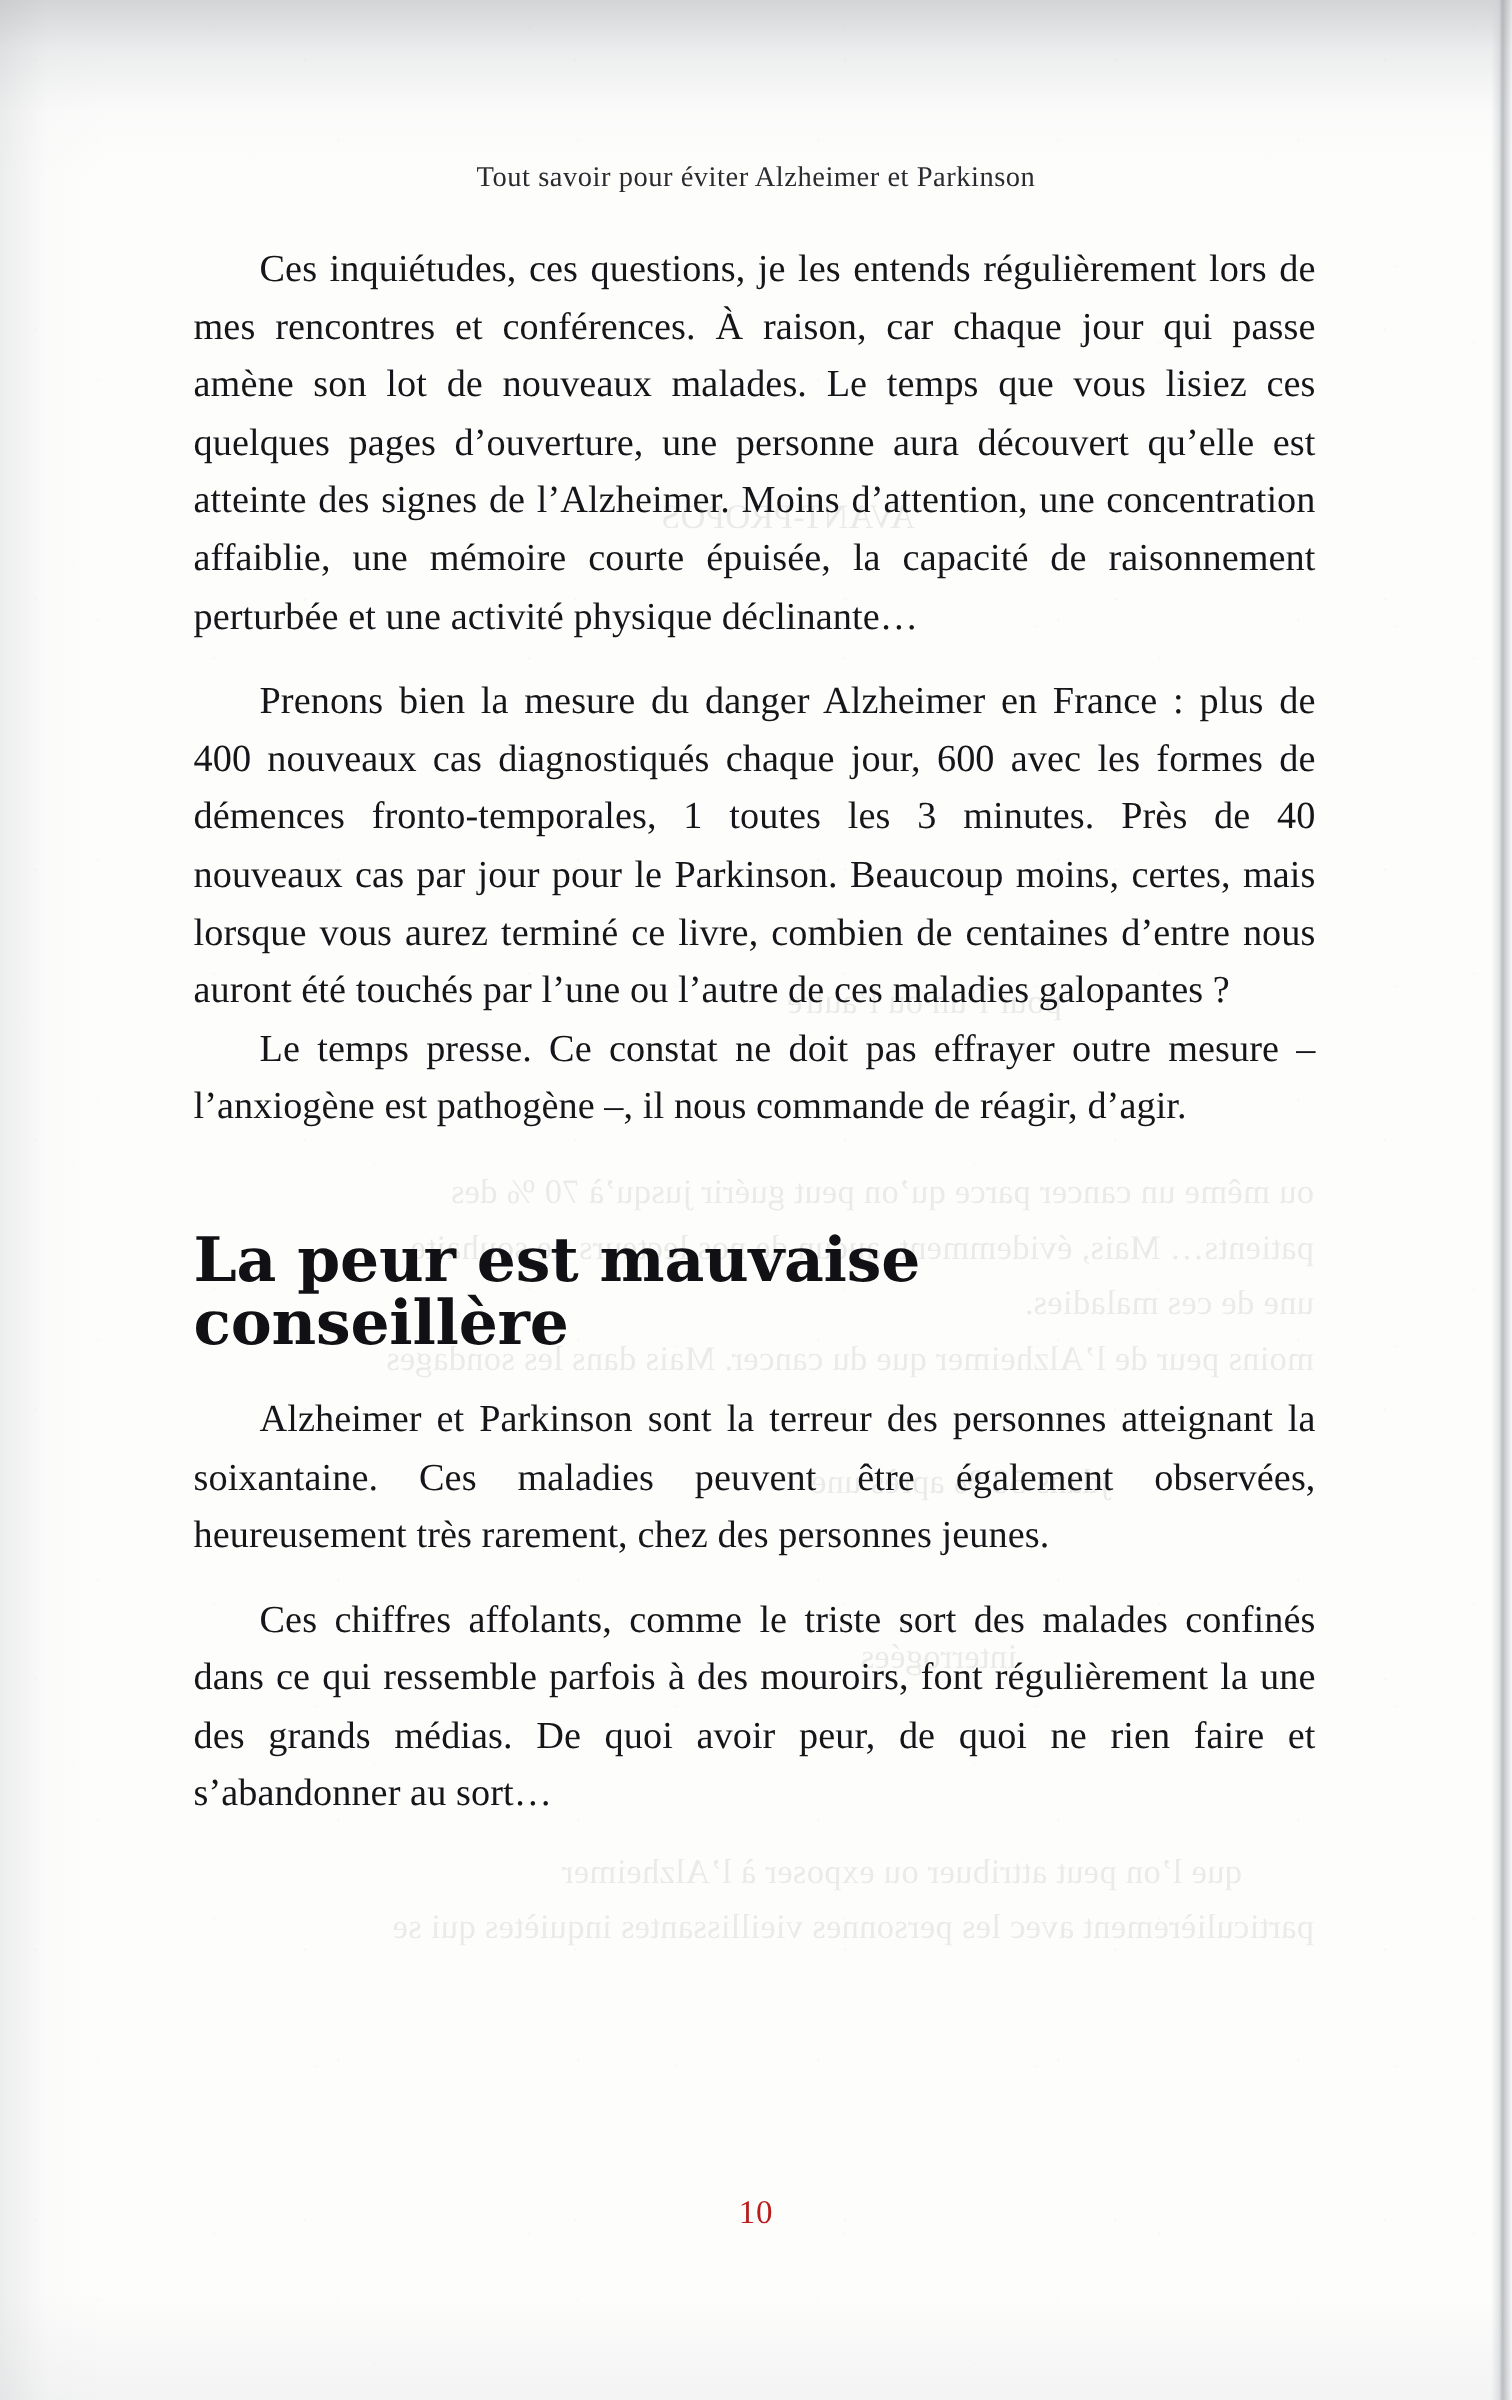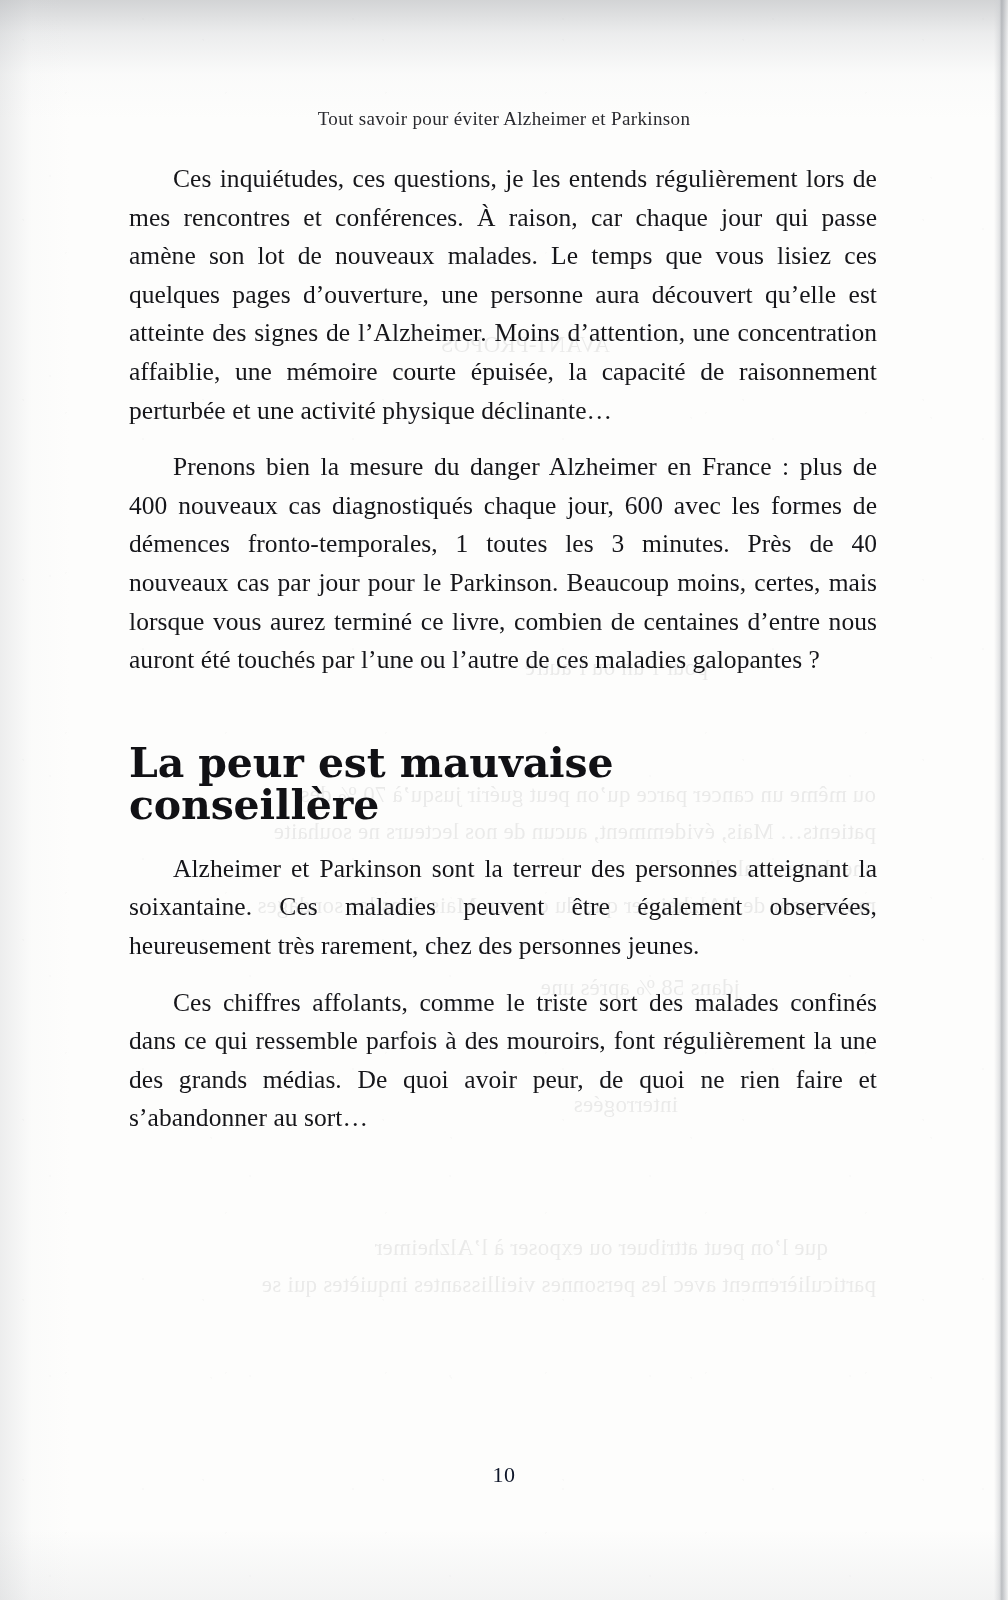--- a/index.html
+++ b/index.html
@@ -128,21 +128,21 @@
   }
   .heading-wrap { margin-top: 62px; margin-bottom: 24px; }
 
   .folio {
     position: absolute;
     top: 1462px;
     left: 0;
     width: 1008px;
     text-align: center;
     font-size: 22px;
-    color: #0f172a;
+    color: #b91c1c;
     letter-spacing: 0.5px;
   }
 
   
   .grain {
     position: absolute;
     inset: 0;
     pointer-events: none;
     opacity: 0.5;
     background-image:
@@ -173,20 +173,21 @@
     </div>
 
   <div class="running-head">Tout savoir pour éviter Alzheimer et Parkinson</div>
 
   <div class="textblock">
 
     <p class="body">Ces inquiétudes, ces questions, je les entends régulièrement lors de mes rencontres et conférences. À raison, car chaque jour qui passe amène son lot de nouveaux malades. Le temps que vous lisiez ces quelques pages d’ouverture, une personne aura découvert qu’elle est atteinte des signes de l’Alzheimer. Moins d’attention, une concentration affaiblie, une mémoire courte épuisée, la capacité de raisonnement perturbée et une activité physique déclinante…</p>
 
     <p class="body gap-before">Prenons bien la mesure du danger Alzheimer en France : plus de 400 nouveaux cas diagnostiqués chaque jour, 600 avec les formes de démences fronto-temporales, 1 toutes les 3 minutes. Près de 40 nouveaux cas par jour pour le Parkinson. Beaucoup moins, certes, mais lorsque vous aurez terminé ce livre, combien de centaines d’entre nous auront été touchés par l’une ou l’autre de ces maladies galopantes ?</p>
 
+    <p class="body">Le temps presse. Ce constat ne doit pas effrayer outre mesure – l’anxiogène est pathogène –, il nous commande de réagir, d’agir.</p>
 
     <div class="heading-wrap">
       <h2 class="section-heading">La peur est mauvaise conseillère</h2>
     </div>
 
 
     <p class="body">Alzheimer et Parkinson sont la terreur des personnes atteignant la soixantaine. Ces maladies peuvent être également observées, heureusement très rarement, chez des personnes jeunes.</p>
 
 
     <p class="body gap-before">Ces chiffres affolants, comme le triste sort des malades confinés dans ce qui ressemble parfois à des mouroirs, font régulièrement la une des grands médias. De quoi avoir peur, de quoi ne rien faire et s’abandonner au sort…</p>

